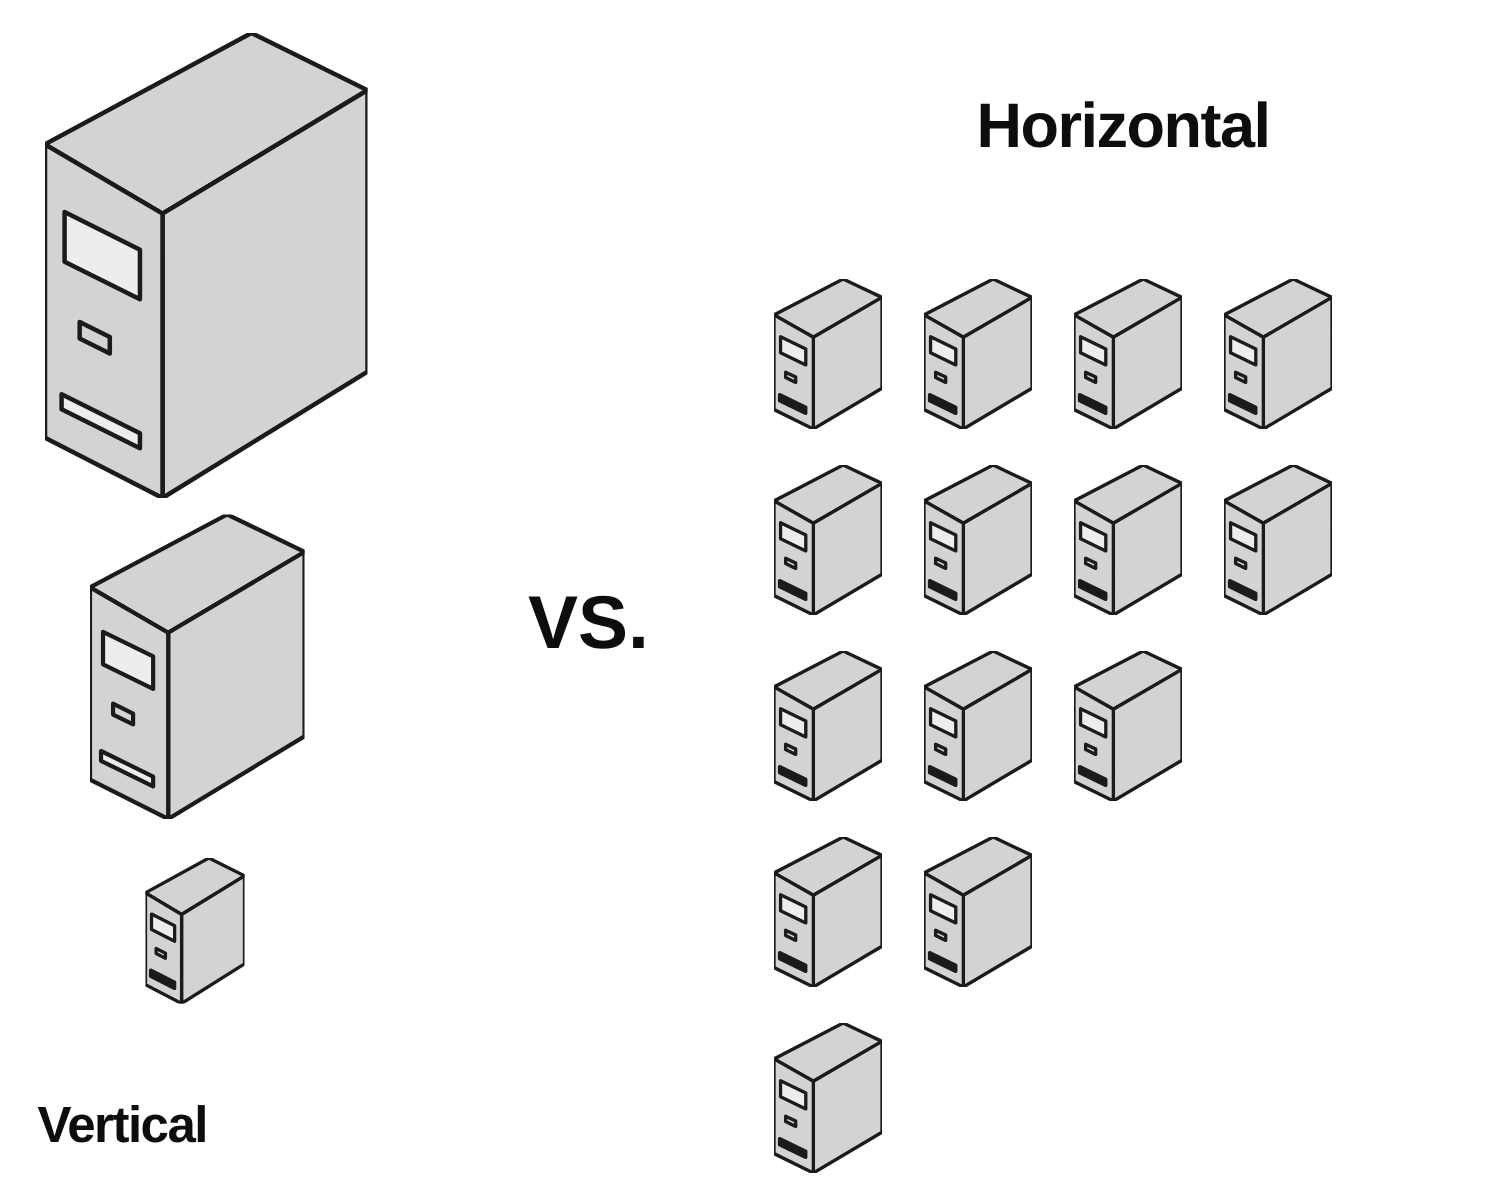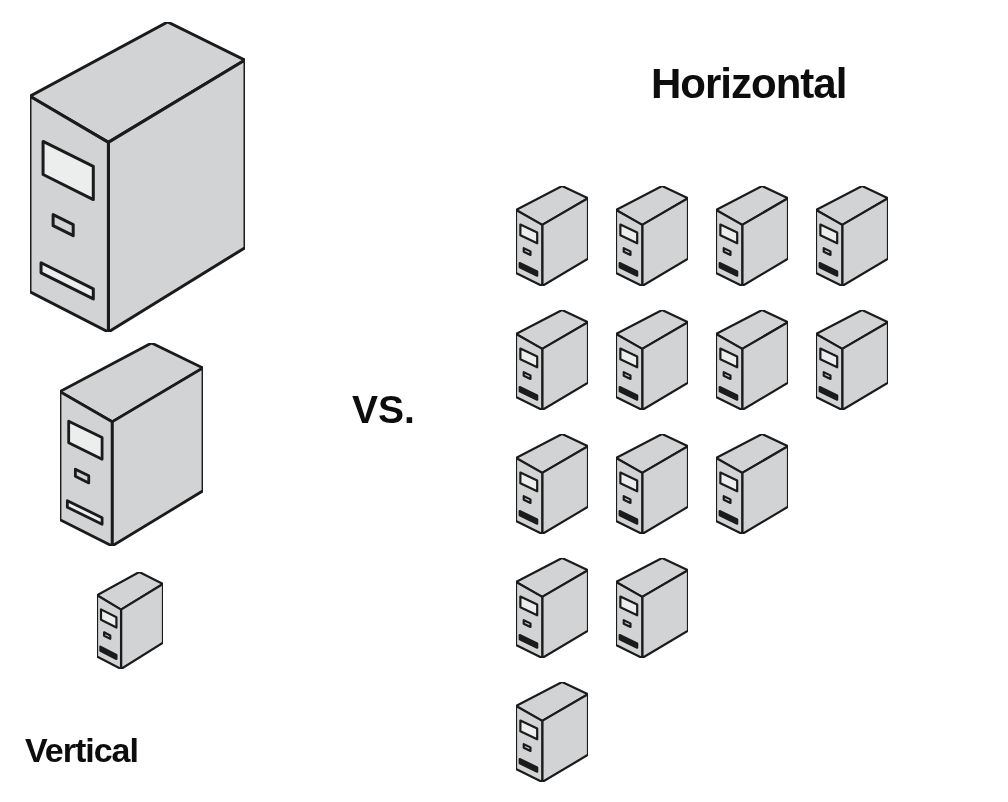--- a/index.html
+++ b/index.html
@@ -25,21 +25,21 @@
   .diagram-label {
     position: absolute;
     font-weight: 700;
     color: var(--text, #0d0d0d);
     letter-spacing: -1px;
     white-space: nowrap;
     line-height: 1;
   }
   .label-horizontal { left: 651px; top: 63px;  font-size: 42px; }
   .label-vertical   { left: 25px;  top: 733px; font-size: 34px; }
-  .label-vs         { left: 352px; top: 390px; font-size: 39px; letter-spacing: 0; }
+  .label-vs         { left: 352px; top: 390px; font-size: 50px; letter-spacing: 0; }
   .tower {
     position: absolute;
   }
   .tower svg {
     display: block;
     width: 100%;
     height: 100%;
     overflow: visible;
   }
 </style>

